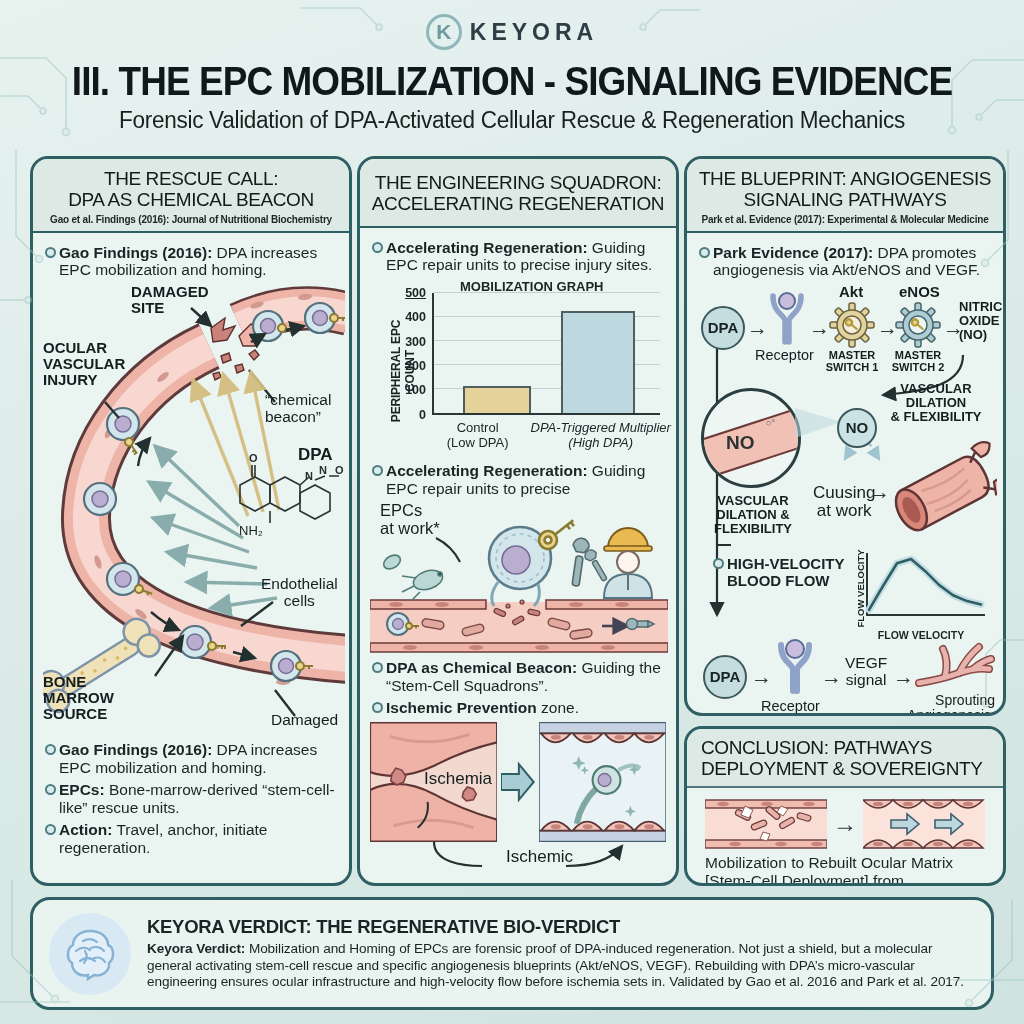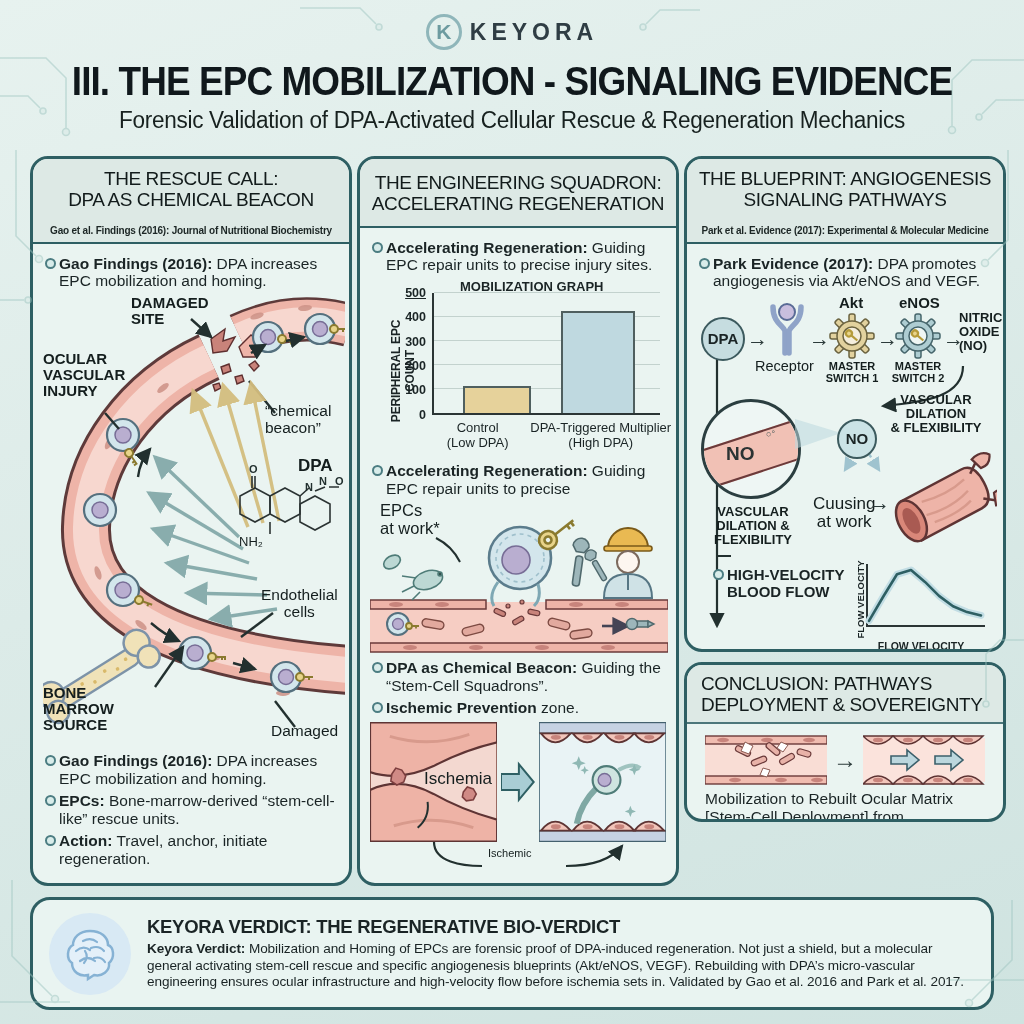--- a/index.html
+++ b/index.html
@@ -19,21 +19,21 @@
               letter-spacing:-1px;transform:scaleX(.9)}
   .subtitle{margin-top:2px;font-size:23px;color:#17211f;letter-spacing:-.3px;transform:scaleX(.98)}
   
   .columns{display:flex;gap:5px;padding:0 30px;height:730px;margin-top:6px}
   .panel{border:3px solid #2e5f63;border-radius:18px;background:#eaf4f1;overflow:hidden;
          display:flex;flex-direction:column}
   .col{width:322px;flex:none}
   .col3{width:322px;flex:none;display:flex;flex-direction:column;gap:10px}
   .panel-head{background:#dde9e5;border-bottom:2.5px solid #2e5f63;text-align:center;padding:9px 6px 6px}
   .p-title{font-weight:normal;font-size:19px;line-height:1.12;letter-spacing:-.4px;color:#121b1b}
-  .p-source{font-size:10px;font-weight:bold;margin-top:14px;letter-spacing:-.2px;color:#1c2625}
+  .p-source{font-size:10px;font-weight:bold;margin-top:3px;letter-spacing:-.2px;color:#1c2625}
   .panel-body{position:relative;flex:1;padding:6px 10px}
   .bullet{display:flex;gap:3px;font-size:15.5px;line-height:1.14;margin:5px 2px}
   .dot{width:11px;height:11px;border:2.5px solid #4c7d82;border-radius:50%;margin-top:3px;
        flex:none;background:#d8ecea}
   .b-lead{font-weight:bold}
   .pre{white-space:pre-line}
   .lbl{position:absolute;line-height:1.08;color:#141e1e}
   .lbl.b{font-weight:bold}
   
   .chart{position:relative;height:178px;margin:4px 0 2px 0}
@@ -359,21 +359,21 @@
               <div class="gridline" style="bottom: 40%;"></div>
               <div class="gridline" style="bottom: 60%;"></div>
               <div class="gridline" style="bottom: 80%;"></div>
               <div class="gridline" style="bottom: 100%;"></div>
               <div class="bar" style="height: 22.4%; background: rgb(230, 210, 155); left: 13%; width: 30%;"></div>
               <div class="bar" style="height: 85%; background: rgb(191, 217, 224); left: 56%; width: 33%;"></div>
             </div>
           <div class="xlabels">
               <div class="xcat" style="left: -8%; width: 56%;">Control
 (Low DPA)</div>
-              <div class="xcat" style="left: 40%; width: 68%;">DPA-Triggered Multiplier
+              <div class="xcat" style="left: 40%; width: 68%; font-style: italic;">DPA-Triggered Multiplier
 (High DPA)</div>
             </div>
         </div>
 
         <div class="bullet">
           <span class="dot"></span>
           <span><span class="b-lead">Accelerating Regeneration:</span><span> Guiding EPC repair units to precise</span></span>
         </div>
 
         <div class="diagram" style="height:152px">
@@ -535,28 +535,28 @@
           <svg width="298" height="32" viewBox="0 0 298 32" style="display:block">
             <defs>
                 <marker id="mD3" markerWidth="9" markerHeight="9" refX="6" refY="3.5" orient="auto">
                   <path d="M0 0 L7 3.5 L0 7 Z" fill="#22302f"></path>
                 </marker>
               </defs>
             <path d="M64 0 C64 20 92 24 112 24" stroke="#22302f" stroke-width="2.2" fill="none"></path>
             <path d="M196 24 C230 24 244 14 252 4" stroke="#22302f" stroke-width="2.2" fill="none" marker-end="url(#mD3)"></path>
           </svg>
           <div class="lbl" style="left:54px;top:48px;font-size:17px">Ischemia</div>
-          <div class="lbl" style="left:118px;top:126px;font-size:11px">Ischemic</div>
+          <div class="lbl" style="left:136px;top:126px;font-size:17px">Ischemic</div>
         </div>
       </div>
     </div>
 
     <div class="col3">
 
-      <div class="panel" style="height:496px">
+      <div class="panel" style="height:560px">
         <div class="panel-head">
           <div class="p-title">
             <div>THE BLUEPRINT: ANGIOGENESIS</div>
             <div>SIGNALING PATHWAYS</div>
           </div>
           <div class="p-source">Park et al. Evidence (2017): Experimental &amp; Molecular Medicine</div>
         </div>
         <div class="panel-body">
 
           <svg style="position:absolute;left:0;top:0;width:302px;height:468px;pointer-events:none" viewBox="0 0 302 468">

